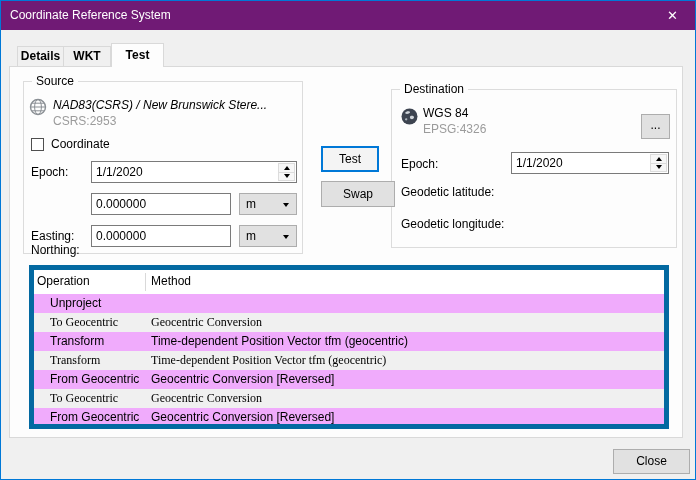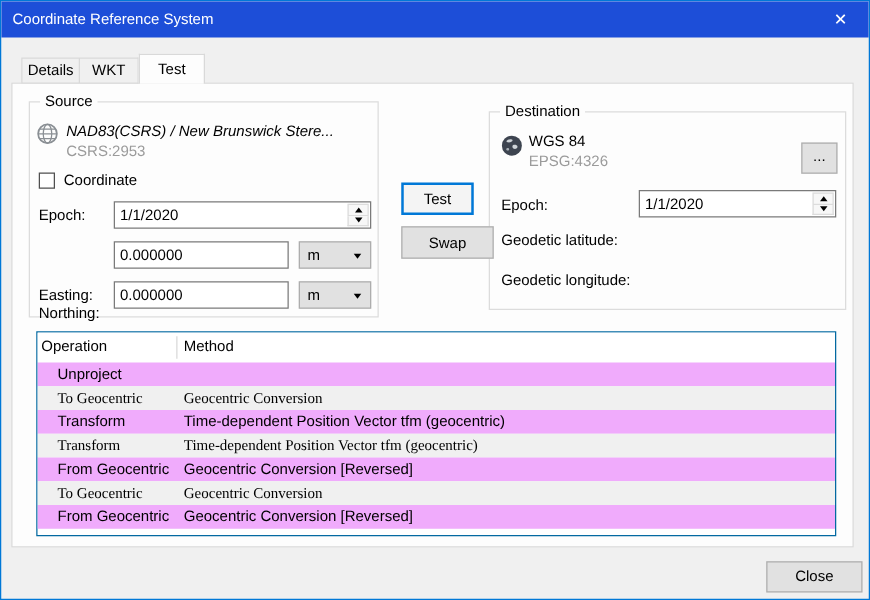--- a/index.html
+++ b/index.html
@@ -7,31 +7,31 @@
   body { font-family:"Liberation Sans", sans-serif; font-size:12px; color:#000; }
 
   .dialog {
     position:relative; width:696px; height:480px;
     background:#f0f0f0; border:1px solid #0078d7; overflow:hidden;
   }
 
   
   .titlebar {
     position:absolute; left:0; top:0; right:0; height:29px;
-    background:#1d4ed8; color:#fff; line-height:29px; padding-left:9px;
+    background:#701a75; color:#fff; line-height:29px; padding-left:9px;
   }
   .close-x {
     position:absolute; right:0; top:0; width:45px; height:29px;
     text-align:center; line-height:29px; color:#fff; font-size:13px; cursor:default;
   }
 
   
   .tab {
     position:absolute; background:#f0f0f0; border:1px solid #d9d9d9;
-    text-align:center; line-height:19px; z-index:1;
+    text-align:center; line-height:19px; z-index:1;font-weight:bold;
   }
   .tab.inactive { top:45px; height:21px; }
   .tab.active {
     top:42px; height:24px; background:#fdfdfd; border-bottom:none;
     z-index:3; line-height:23px;
   }
   .tab-details { left:16px; width:47px; }
   .tab-wkt     { left:63px; width:47px; border-left:none; }
   .tab-test    { left:110px; width:53px; }
 
@@ -94,21 +94,21 @@
   .btn-swap { left:320px; top:180px; width:74px; height:26px; line-height:24px; }
   .btn-browse { left:640px; top:113px; width:29px; height:25px; line-height:21px; }
   .btn-close { left:612px; top:448px; width:77px; height:25px; line-height:23px; }
 
   
   .icon { position:absolute; z-index:4; }
 
   
   .optable {
     position:absolute; left:28px; top:264px; width:640px; height:164px;
-    background:#fff; border:1px solid #0369a1; z-index:2; overflow:hidden;
+    background:#fff; border:5px solid #0369a1; z-index:2; overflow:hidden;
   }
   .opheader { position:relative; height:24px; background:#fff; }
   .opheader .h1 { position:absolute; left:3px;  top:4px; }
   .opheader .h2 { position:absolute; left:117px; top:4px; }
   .opheader .vsep { position:absolute; left:111px; top:3px; bottom:3px; width:1px; background:#d9d9d9; }
   .op-row { position:relative; height:19px; line-height:19px; background:#f0abfc; }
   .op-row.alt { background:#f0f0f0;font-family:Liberation Serif, serif; }
   .op-row .c1 { position:absolute; left:16px; white-space:nowrap; }
   .op-row .c2 { position:absolute; left:117px; white-space:nowrap; }
 </style>

